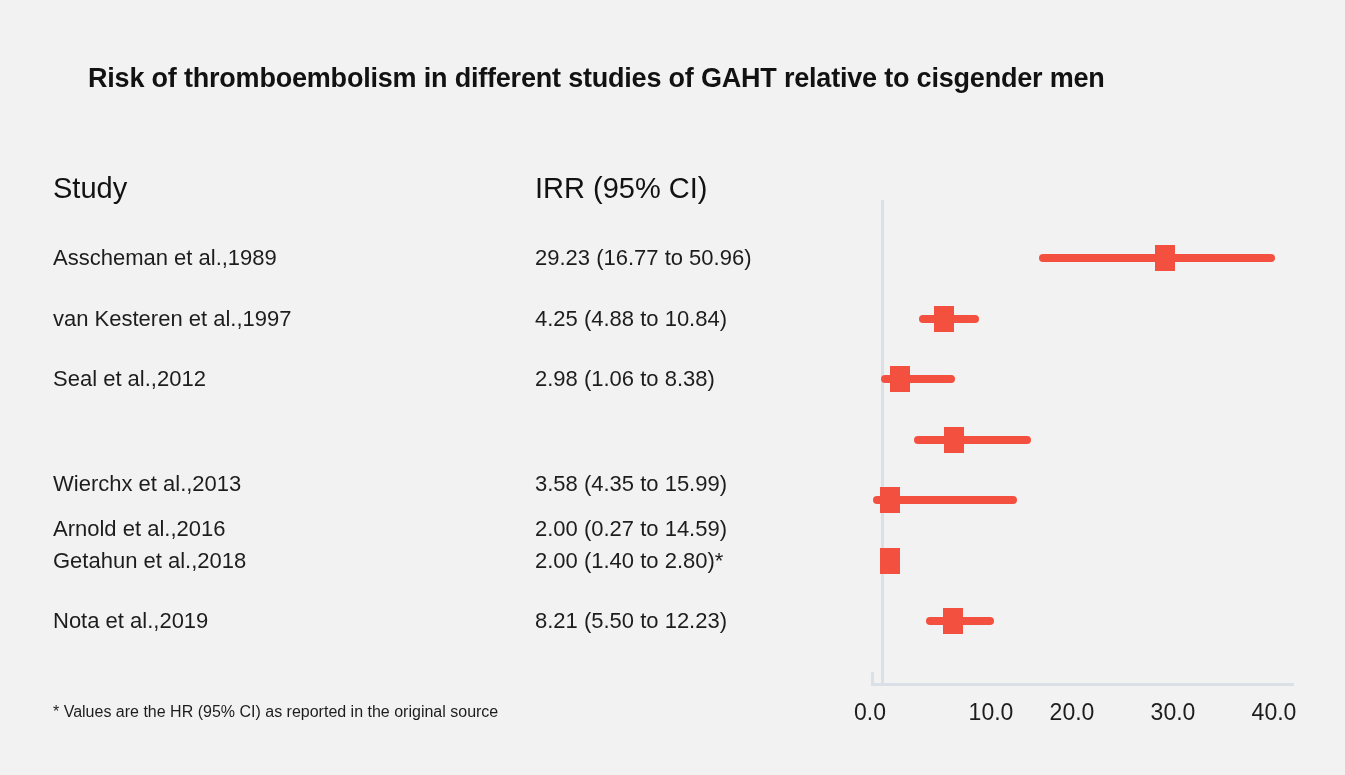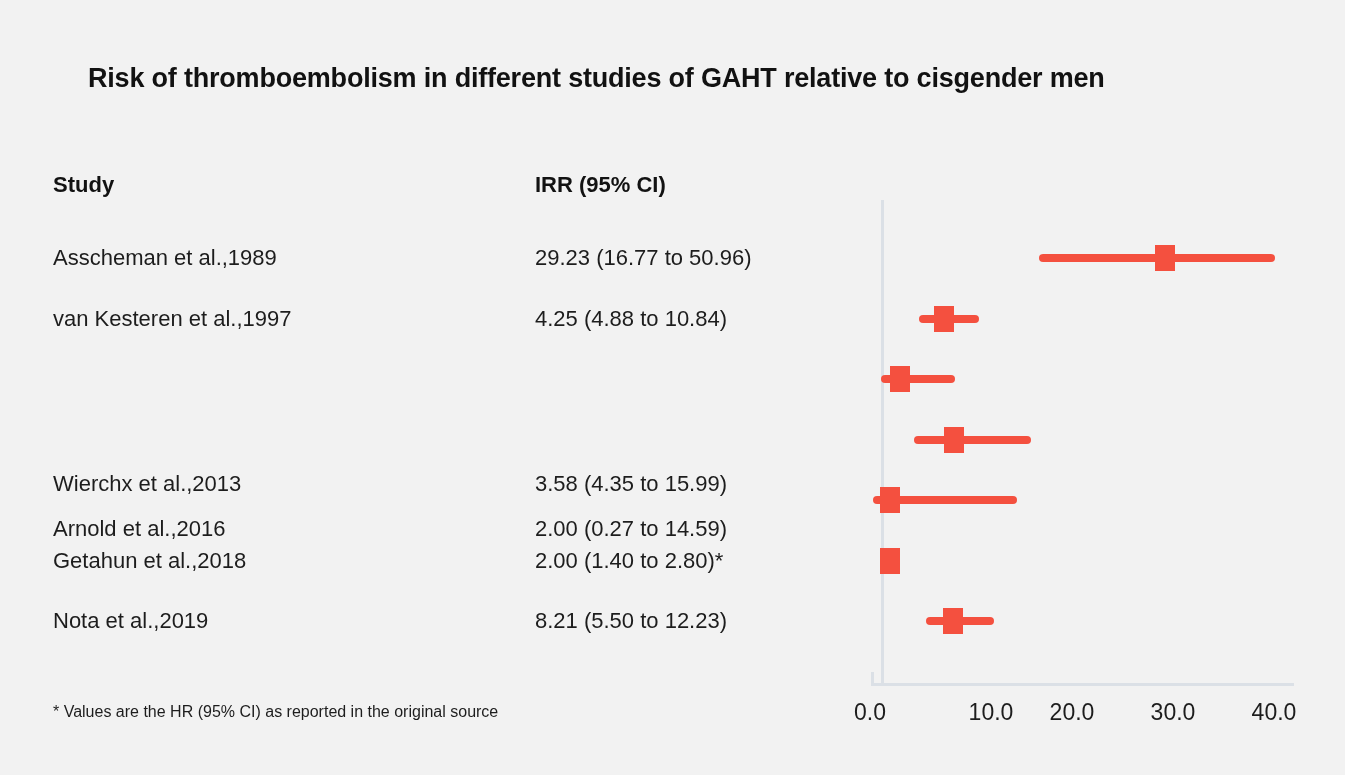--- a/index.html
+++ b/index.html
@@ -30,22 +30,22 @@
     font-size: 27px;
     font-weight: bold;
     letter-spacing: -0.2px;
     color: #121212;
     white-space: nowrap;
   }
 
   
   .col-header {
     position: absolute;
-    font-size: 22px;
-    font-weight: bold;
+    font-size: 29px;
+    font-weight: normal;
     color: #121212;
     white-space: nowrap;
   }
   .col-header.study  { left: 53px;  top: 172px; }
   .col-header.irr    { left: 535px; top: 172px; }
 
   
   .rows {
     position: absolute;
     left: 0;
@@ -146,20 +146,24 @@
   <div class="col-header irr">IRR (95% CI)</div>
 
   <div class="rows" id="rows-container">
       <div class="row" style="top: 243px;">
         <div class="row-study">Asscheman et al.,1989</div>
         <div class="row-irr">29.23 (16.77 to 50.96)</div>
       </div>
       <div class="row" style="top: 304px;">
         <div class="row-study">van Kesteren et al.,1997</div>
         <div class="row-irr">4.25 (4.88 to 10.84)</div>
+      </div>
+      <div class="row" style="top: 364px;">
+        <div class="row-study">Seal et al.,2012</div>
+        <div class="row-irr">2.98 (1.06 to 8.38)</div>
       </div>
       <div class="row" style="top: 425px; margin-top: 44px;">
         <div class="row-study">Wierchx et al.,2013</div>
         <div class="row-irr">3.58 (4.35 to 15.99)</div>
       </div>
       <div class="row" style="top: 485px; margin-top: 29px;">
         <div class="row-study">Arnold et al.,2016</div>
         <div class="row-irr">2.00 (0.27 to 14.59)</div>
       </div>
       <div class="row" style="top: 546px;">

